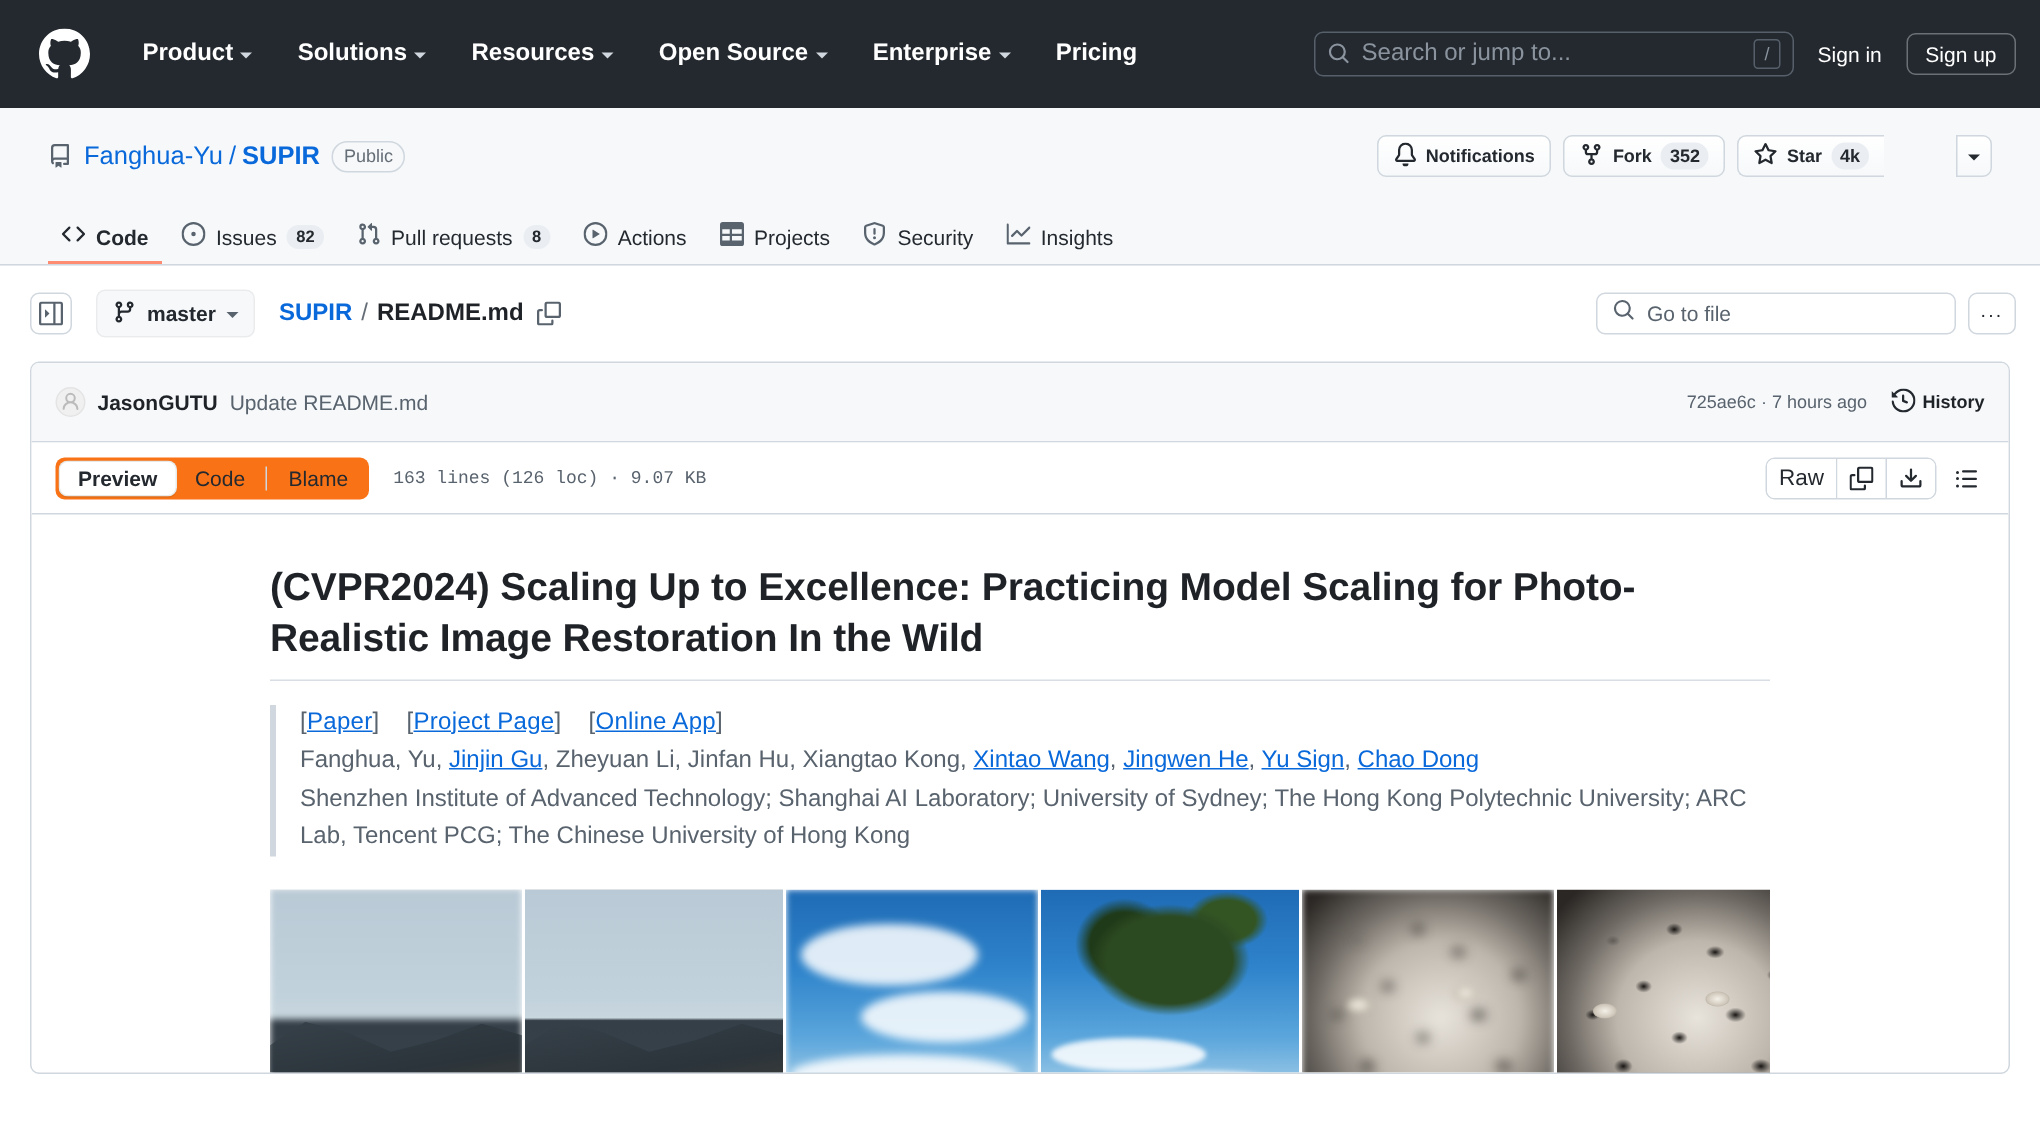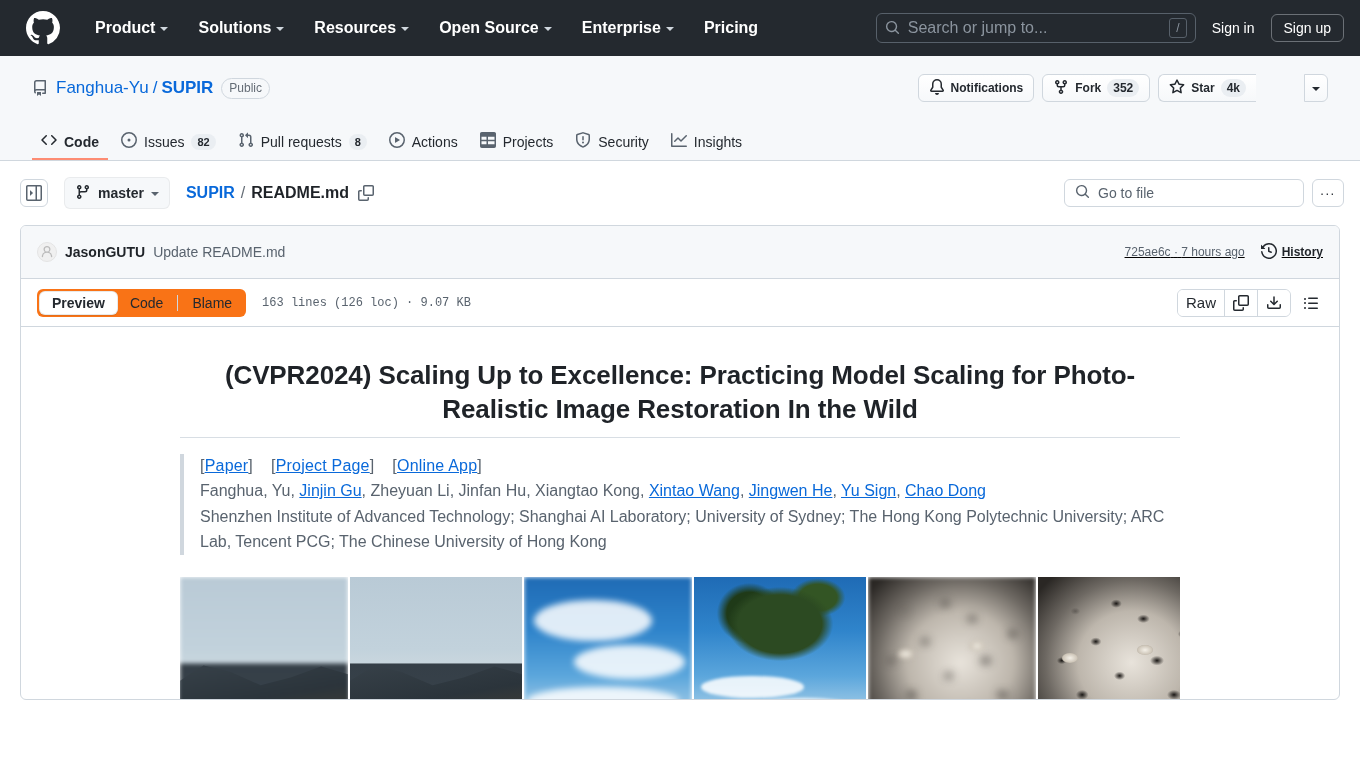--- a/index.html
+++ b/index.html
@@ -7,21 +7,21 @@
     margin: 0; padding: 0;
     width: 1360px; height: 764px;
     overflow: hidden;
     background: #ffffff;
     font-family: "Liberation Sans", sans-serif;
     -webkit-font-smoothing: antialiased;
   }
 
   
   .gh-header {
-    height: 56px;
+    height: 72px;
     background: #24292f;
     display: flex;
     align-items: center;
     padding: 0 16px 0 26px;
     border-bottom: 1px solid #24292f;
   }
   .gh-logo { width: 34px; height: 34px; flex: 0 0 auto; margin-right: 20px; }
   .gh-logo svg { display: block; }
   .gnav { display: flex; align-items: center; gap: 0px; }
   .gnav-item {
@@ -278,21 +278,21 @@
     margin-right: 8px;
     flex: 0 0 auto;
     display:flex; align-items:center; justify-content:center;
     overflow:hidden;
   }
   .commit-author {
     font-size: 14px; font-weight: 600; color: #1f2328; cursor: pointer;
     margin-right: 8px;
   }
   .commit-msg { font-size: 14px; color: #59636e; cursor: pointer; }
-  .commit-right { margin-left: auto; display: flex; align-items: center; gap: 16px; text-decoration: underline; }
+  .commit-right { margin-left: auto; display: flex; align-items: center; gap: 16px; }
   .commit-sha { font-size: 12px; color: #59636e; cursor: pointer; }
   .history-link { display: flex; align-items: center; gap: 5px; font-size: 12px; font-weight: 600; color: #1f2328; cursor: pointer; }
 
   .file-toolbar {
     display: flex;
     align-items: center;
     padding: 8px 16px;
     height: 48px;
     border-bottom: 1px solid #d0d7de;
     background: #ffffff;
@@ -356,21 +356,20 @@
   }
   h1.md-h1 {
     font-size: 26px;
     font-weight: 700;
     color: #1f2328;
     line-height: 1.3;
     margin: 0 0 16px 0;
     padding-bottom: 10px;
     border-bottom: 1px solid #d8dee4;
     letter-spacing: -0.1px;
-    text-align: center;
   }
   blockquote.md-quote {
     border-left: 4px solid #d0d7de;
     padding: 0 0 0 16px;
     margin: 16px 0;
     color: #59636e;
     font-size: 16px;
     line-height: 1.55;
   }
   blockquote.md-quote a { color: #0969da; text-decoration: underline; cursor: pointer; }

